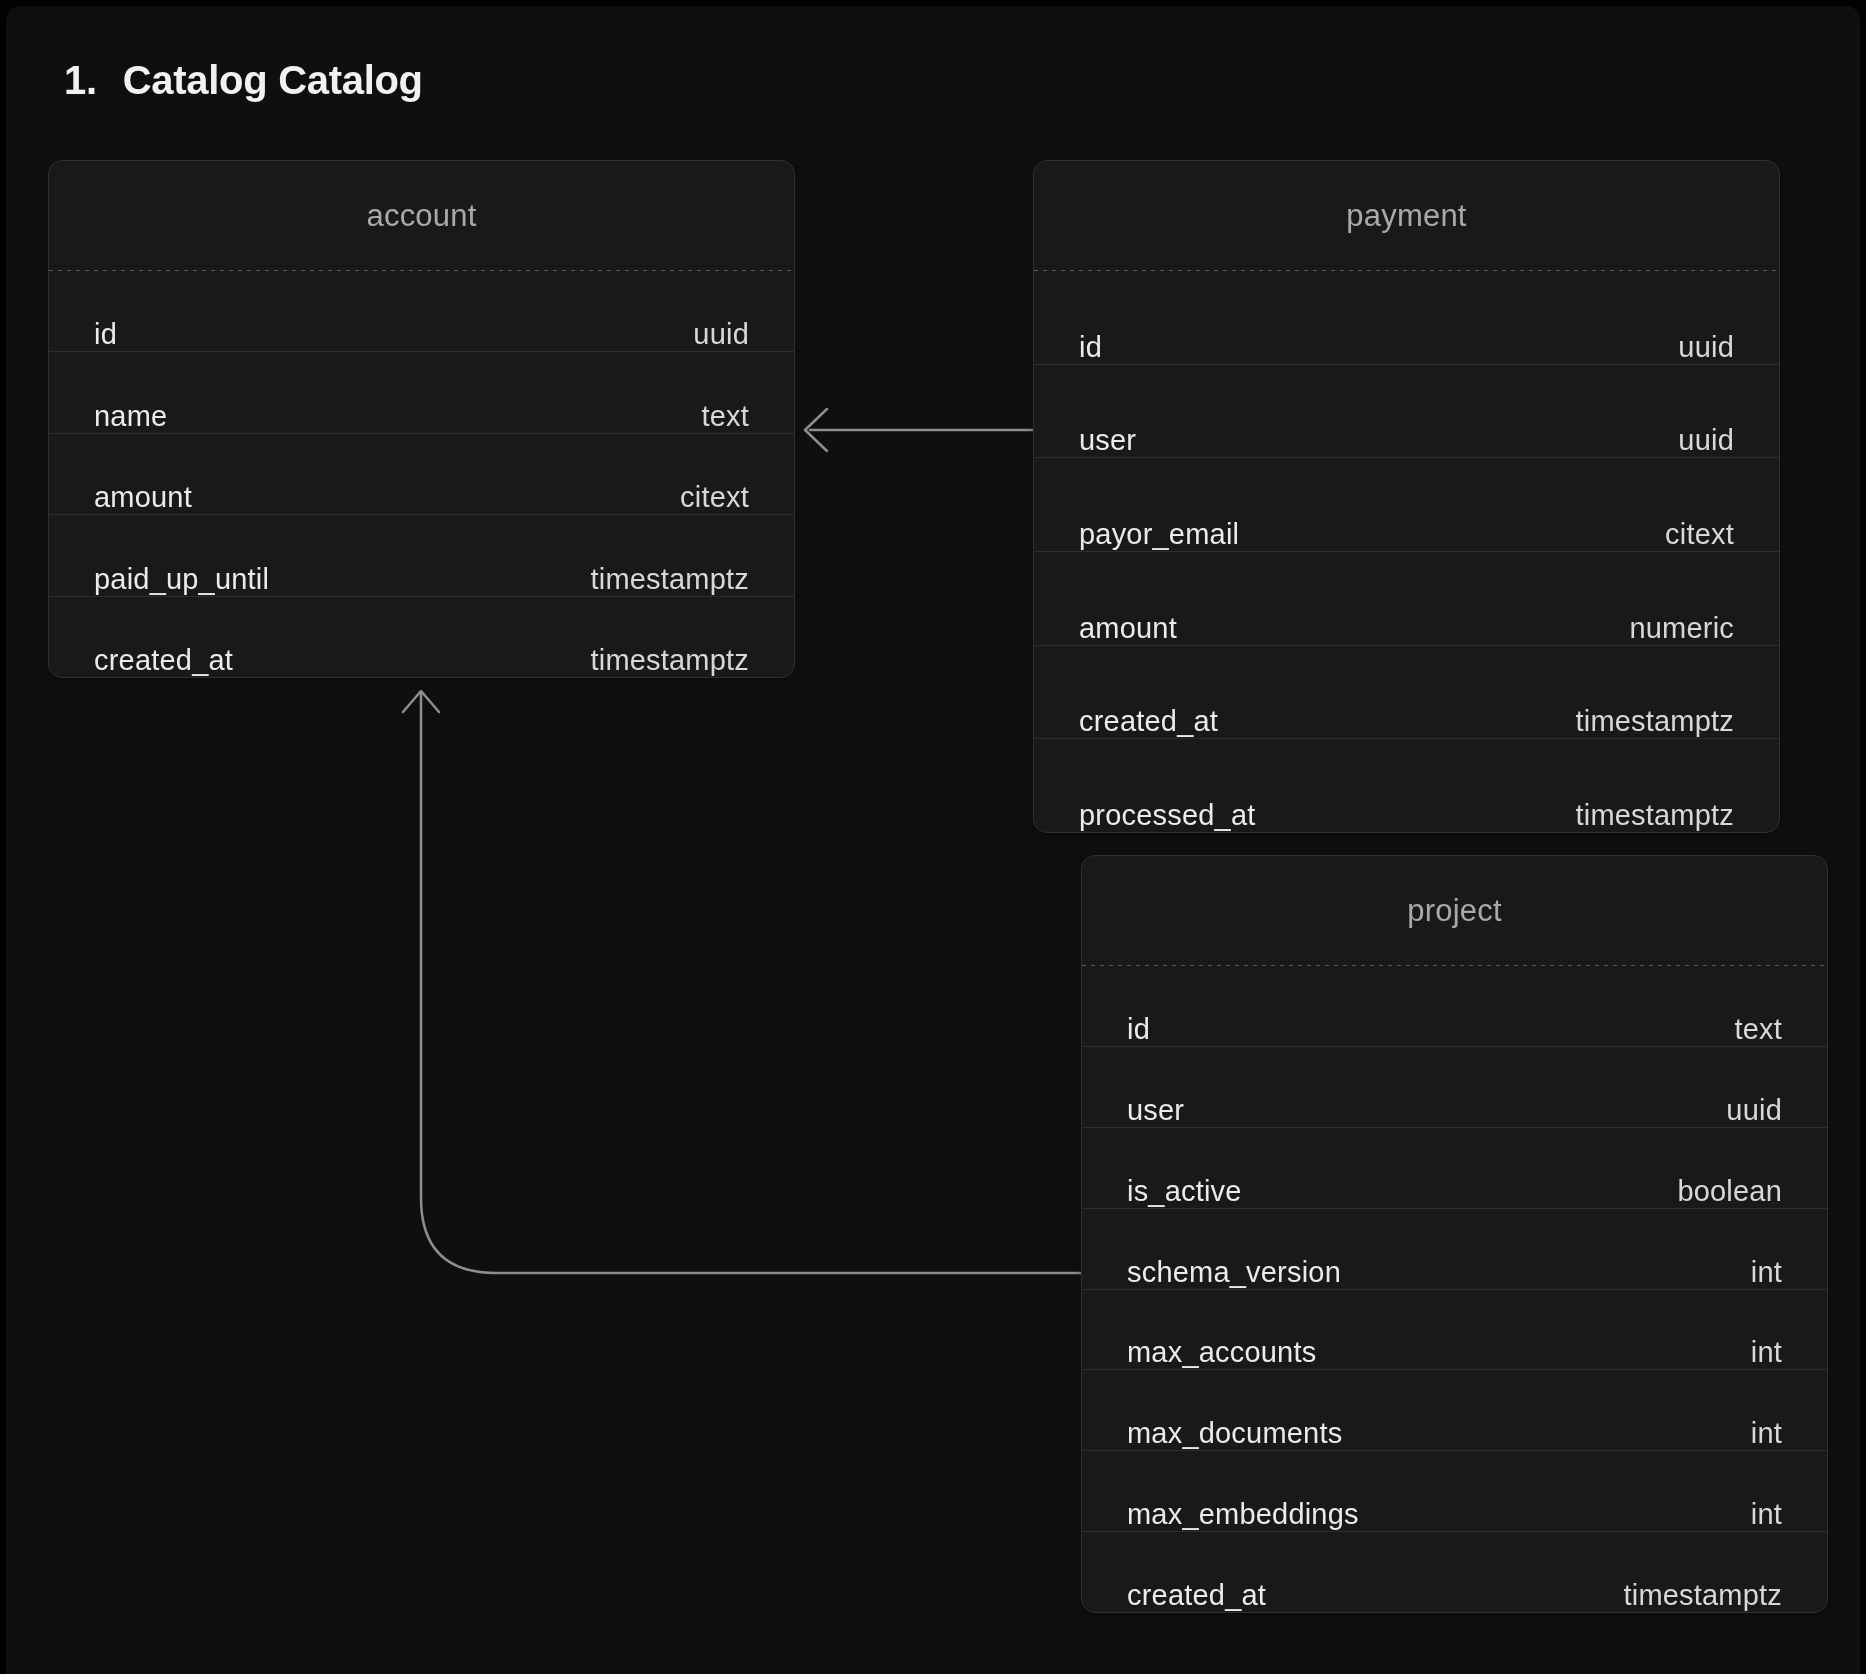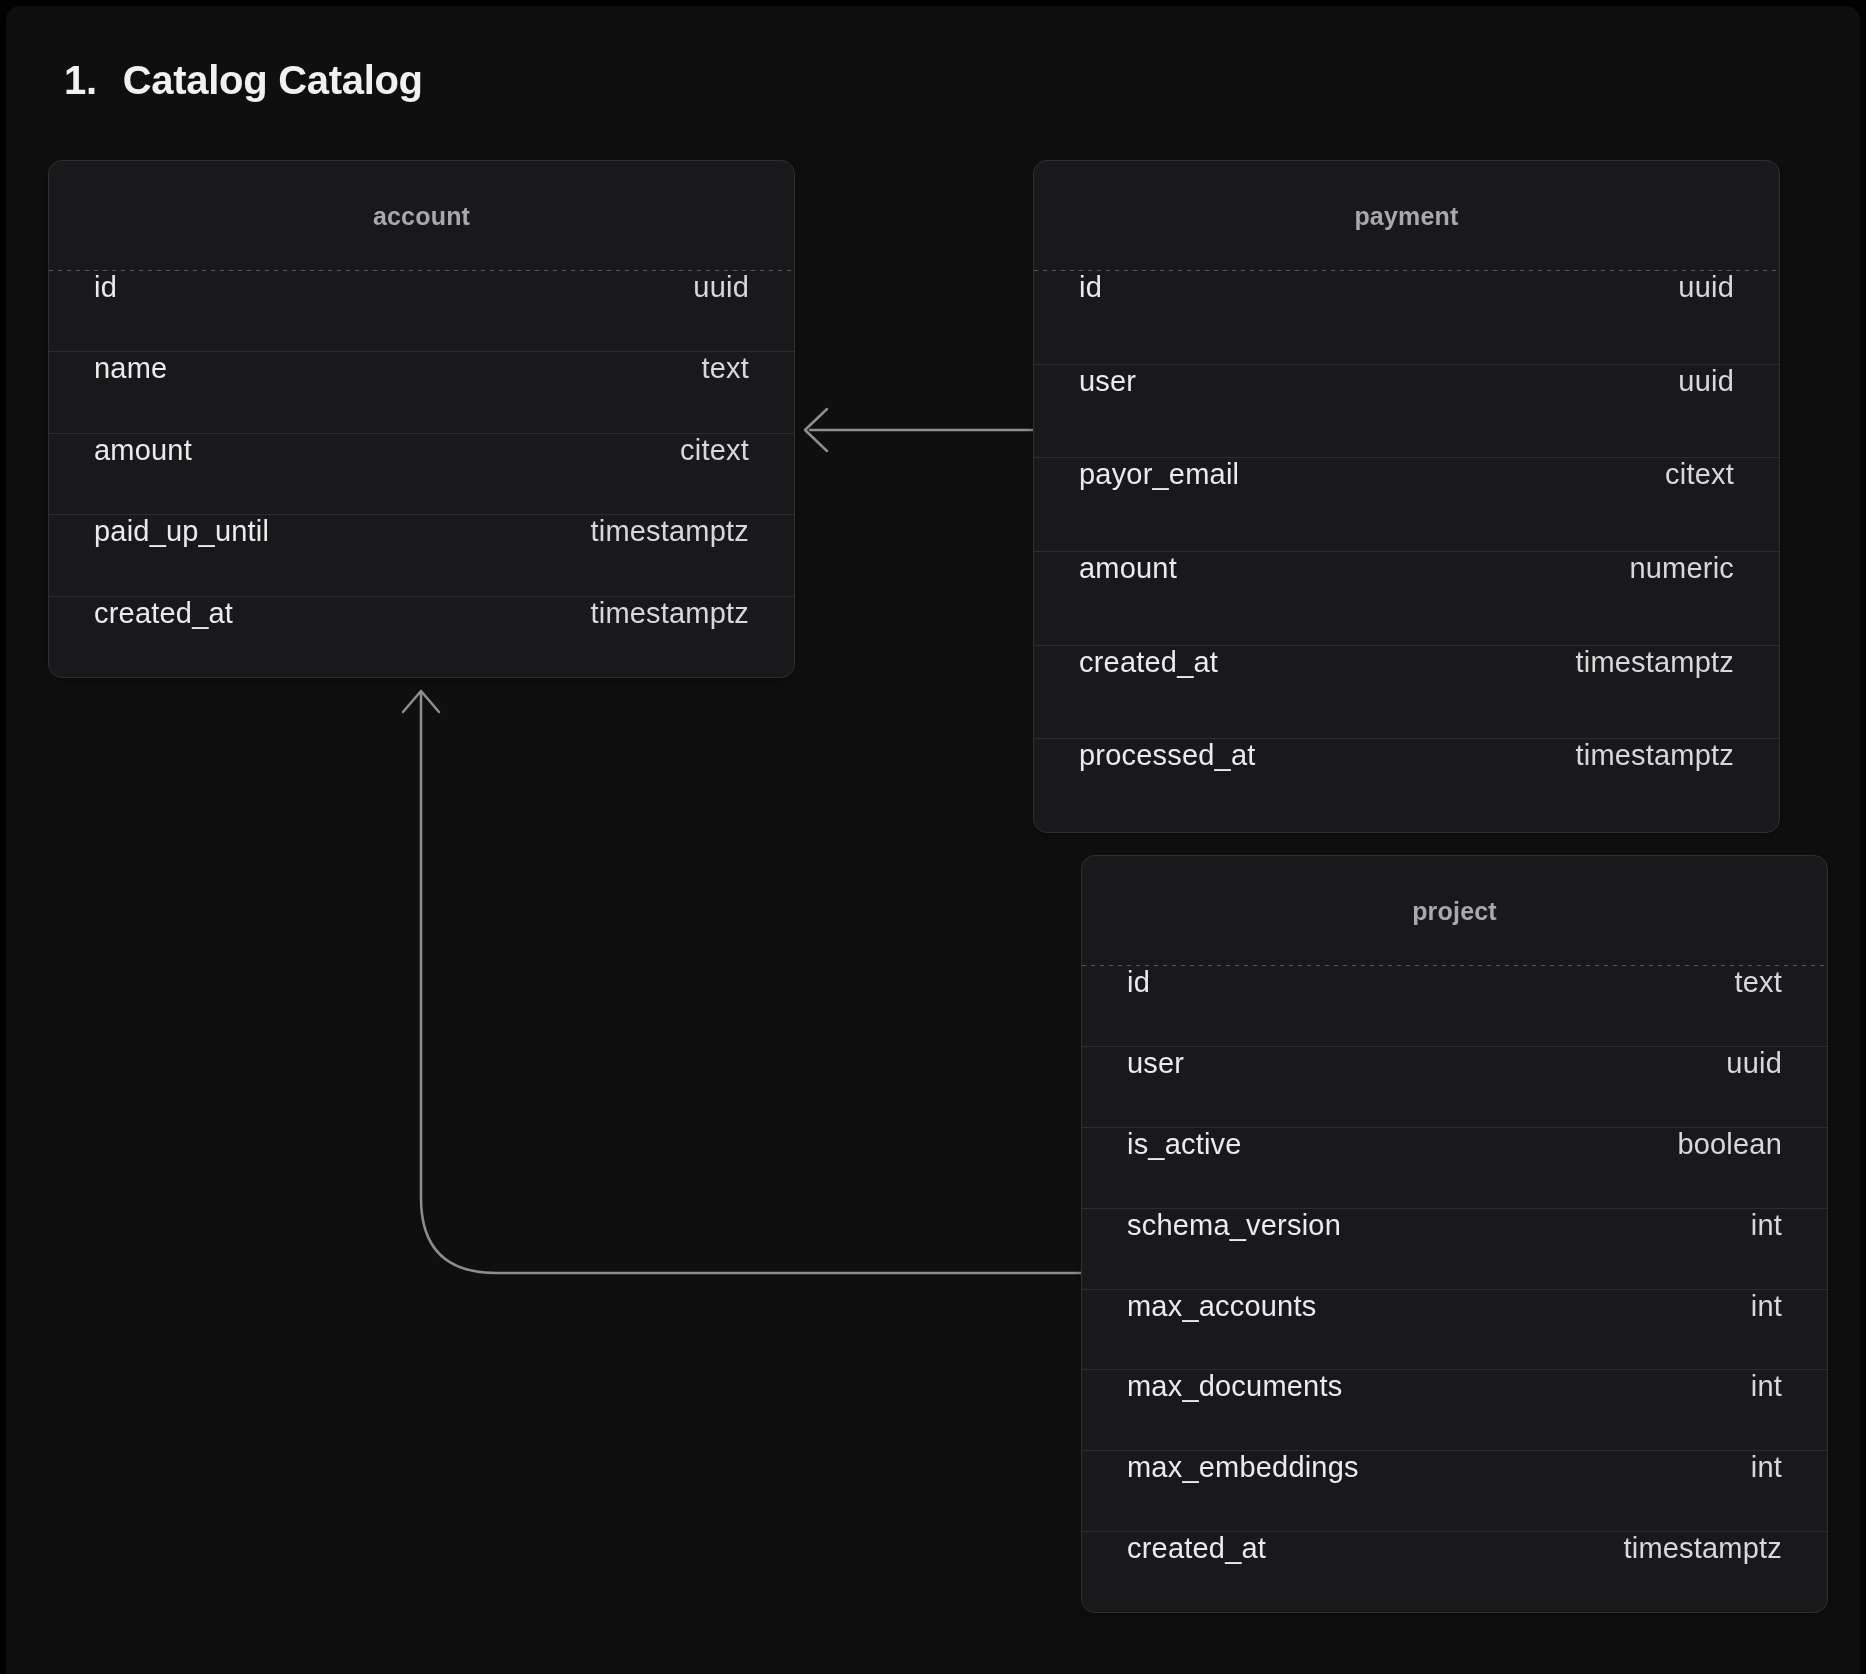--- a/index.html
+++ b/index.html
@@ -42,43 +42,42 @@
   .t-account { left: 42px;   top: 154px; width: 747px; height: 518px; }
   .t-payment { left: 1027px; top: 154px; width: 747px; height: 673px; }
   .t-project { left: 1075px; top: 849px; width: 747px; height: 758px; }
 
   .table-header {
     height: 110px;
     flex: 0 0 110px;
     display: flex;
     align-items: center;
     justify-content: center;
-    font-size: 25px;
+    font-size: 31px;
     color: var(--header-color, #a9a9ab);
     letter-spacing: 0.2px;
     position: relative;
-    font-weight: bold;
   }
   .table-header::after {
     content: "";
     position: absolute;
     left: 0; right: 0; bottom: 0;
     height: 1px;
     background-image: repeating-linear-gradient(90deg,
       var(--divider-color, #59595b) 0 4px, transparent 4px 9px);
   }
   .rows {
     flex: 1 1 auto;
     display: flex;
     flex-direction: column;
   }
   .row {
     flex: 1 1 0;
     display: flex;
-    align-items: flex-start;
+    align-items: flex-end;
     justify-content: space-between;
     padding: 0 45px;
     border-top: 1px solid var(--row-border, #2d2d2f);
     font-size: 29px;
   }
   .row:first-child { border-top: none; }
   .fname { color: var(--field-color, #ebebed); letter-spacing: 0.2px; }
   .ftype { color: var(--type-color, #d8d8da); letter-spacing: 0.2px; }
 
   svg.connectors {

